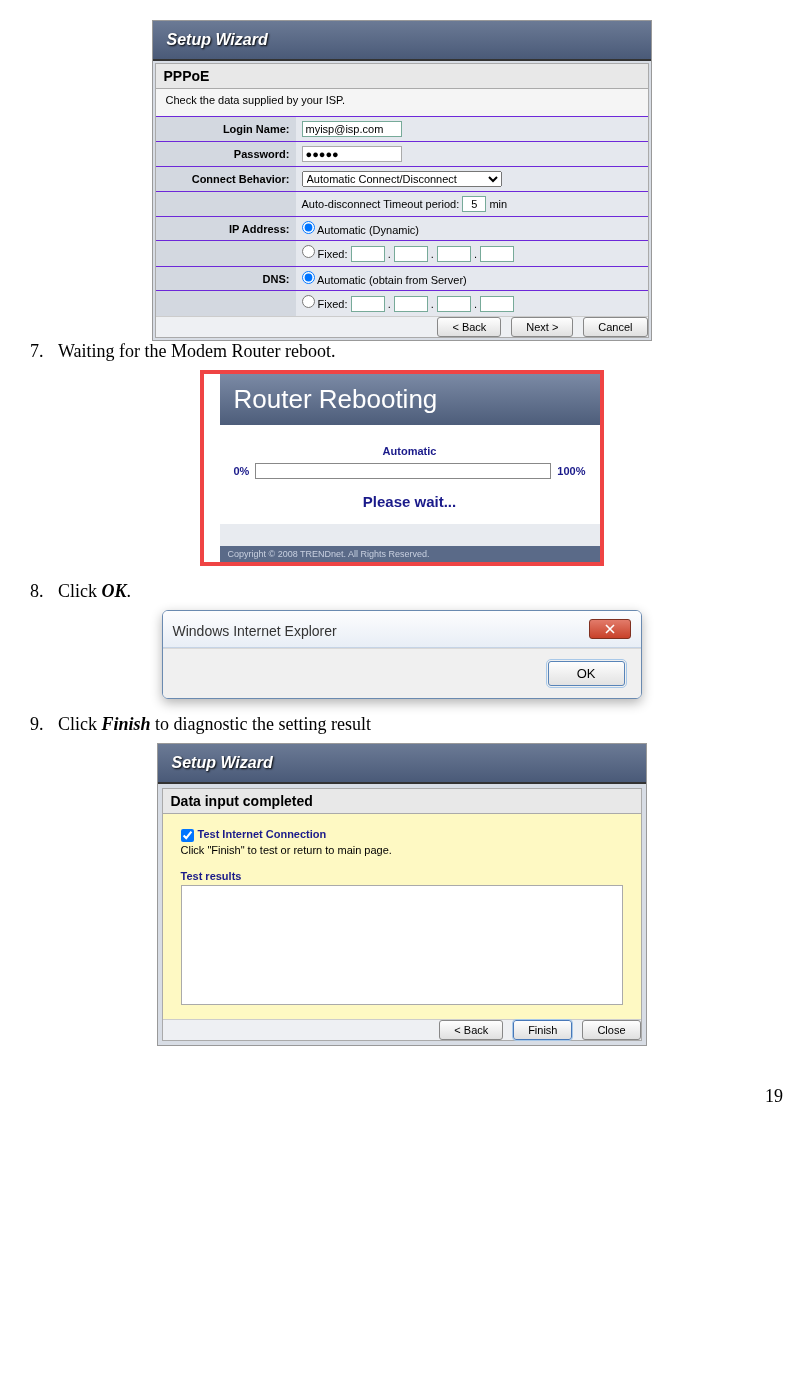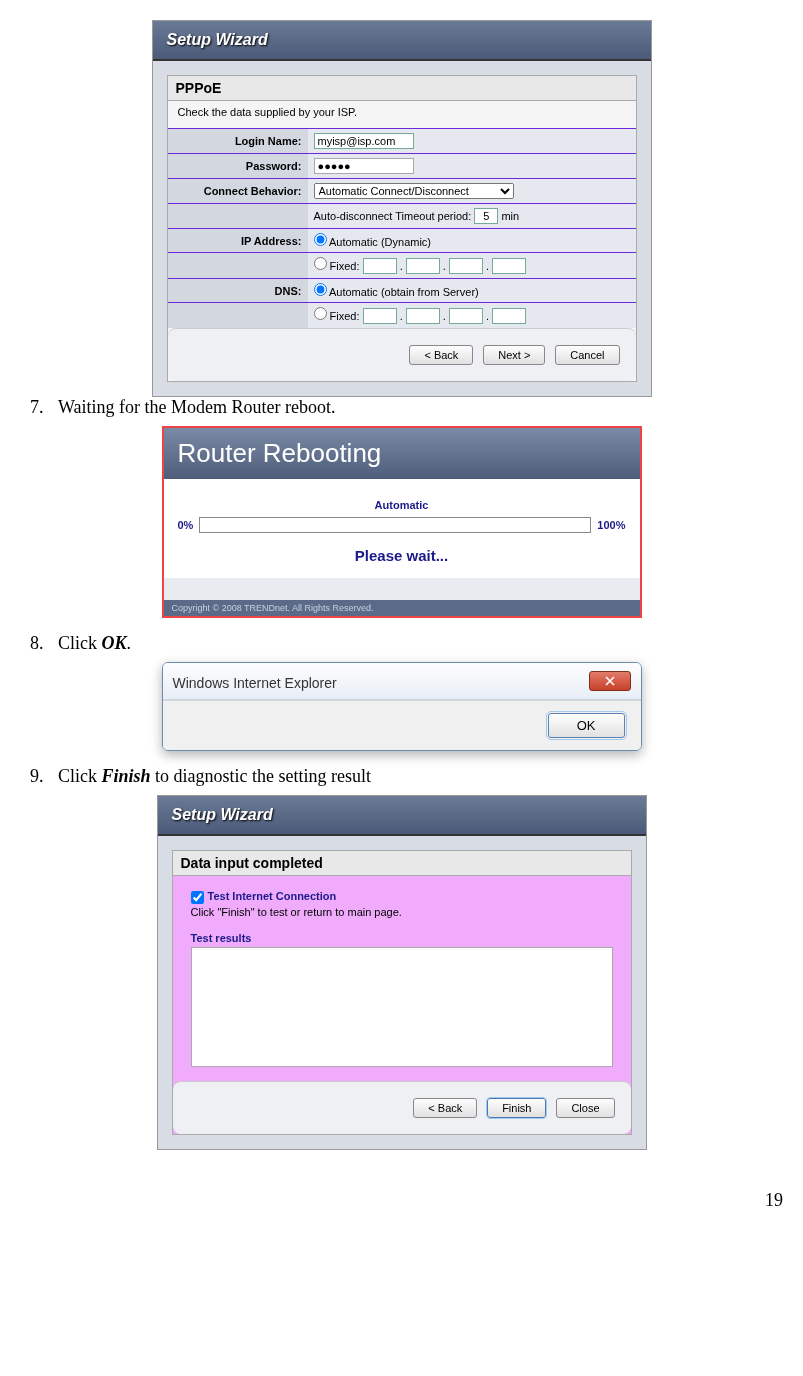--- a/index.html
+++ b/index.html
@@ -6,38 +6,38 @@
   body { font-family: Arial, sans-serif; background: #fff; width: 803px; padding: 20px 30px; font-size: 14px; }
   .step { margin-bottom: 15px; }
   .step-text { font-size: 18px; font-family: Liberation Serif, serif; margin-bottom: 8px; }
   .step-num { display: inline-block; width: 28px; }
   .bold-italic { font-weight: bold; font-style: italic; }
   .panel-center { display: flex; justify-content: center; }
   
   
   .wizard-panel { width: 500px; border: 1px solid #999; background: #d8dde5; }
   .wizard-header { background: linear-gradient(#6b7a95, #4a5a78); color: #fff; padding: 10px 14px; font-weight: bold; font-size: 16px; font-style: italic; text-shadow: 1px 1px 2px #000; border-bottom: 2px solid #333; }
-  .wizard-inner { margin: 14px; background: #f5f5f5; border: 1px solid #aaa; }
+  .wizard-inner { margin: 2px; background: #f5f5f5; border: 1px solid #aaa; }
   .section-title { background: #e8e8e8; border-bottom: 1px solid #aaa; padding: 4px 8px; font-weight: bold; font-size: 14px; }
   .section-desc { font-size: 11px; padding: 5px 10px 10px; }
   .form-table { width: 100%; border-collapse: collapse; font-size: 11px; }
   .form-table td { padding: 4px 6px; border-top: 1px solid #6d28d9; }
   .form-table td.label { width: 140px; text-align: right; font-weight: bold; background: #d3d8e0; vertical-align: middle; }
   .form-table td.val { background: #e5e8ee; }
   .form-table input[type="text"], .form-table input[type="password"] { border: 1px solid #7a9; padding: 1px 3px; font-size: 11px; }
   .form-table input.login { width: 100px; }
   .form-table input.pwd { width: 100px; border-color: #aaa; }
   .form-table select { width: 200px; font-size: 11px; }
   .form-table .oct { width: 34px; text-align: center; border: 1px solid #aaa; }
   .form-table .sm { width: 24px; border: 1px solid #aaa; text-align: center; }
-  .btn-row { background: #eef0f3; padding: 16px; text-align: right; border-top: 1px solid #ccc; border-radius: 8px; }
+  .btn-row { background: #eef0f3; padding: 0; text-align: right; border-top: 1px solid #ccc; }
   .btn { display: inline-block; background: linear-gradient(#fefefe,#e0e0e0); border: 1px solid #888; border-radius: 3px; padding: 3px 14px; font-size: 11px; margin-left: 6px; cursor: pointer; }
   
   
-  .reboot-panel { width: 480px; border: 2px solid #ef4444; }
+  .reboot-panel { width: 404px; border: 4px solid #ef4444; padding-left: 16px; }
   .reboot-header { background: linear-gradient(#7b8aa5,#4d5d7a); color: #fff; font-size: 26px; padding: 10px 14px; font-weight: normal; }
   .reboot-body { background: #fff; padding: 20px 14px 14px; text-align: center; }
   .progress-label { font-size: 11px; font-weight: bold; color: #1a1a8a; margin-bottom: 6px; }
   .progress-bar-wrap { display: flex; align-items: center; font-size: 11px; color: #1a1a8a; font-weight: bold; }
   .progress-bar { flex: 1; height: 16px; border: 1px solid #888; margin: 0 6px; background: #fff; }
   .please-wait { font-size: 15px; font-weight: bold; color: #1a1a8a; margin-top: 14px; }
   .reboot-footer { background: #5a6a88; color: #c8d0e0; font-size: 9px; padding: 3px 8px; }
   .reboot-gap { background: #e8ebf0; height: 22px; }
   
   
@@ -46,21 +46,21 @@
   .ie-close { width: 42px; height: 20px; background: linear-gradient(#e27b6a,#c8412a); border: 1px solid #803020; border-radius: 3px; display: flex; align-items: center; justify-content: center; color: #fff; font-size: 11px; font-weight: bold; cursor: pointer; }
   .ie-body { background: #fff; padding: 26px 22px 20px; display: flex; align-items: flex-start; }
   .warn-icon { width: 36px; height: 36px; margin-right: 18px; flex-shrink: 0; }
   .warn-icon svg { width: 100%; height: 100%; }
   .ie-msg { font-size: 14px; color: #222; line-height: 1.4; }
   .ie-btnrow { background: #f0f0f0; border-top: 1px solid #d8d8d8; padding: 12px 16px; text-align: right; }
   .ie-ok { display: inline-block; background: linear-gradient(#fefefe,#e2e2e2); border: 1px solid #5884b8; outline: 1px solid #a8c8e8; outline-offset: 1px; border-radius: 3px; padding: 4px 28px; font-size: 13px; cursor: pointer; }
   
   
   .complete-panel { width: 490px; border: 1px solid #999; background: #d8dde5; }
-  .complete-inner { margin: 14px; background: #f0abfc; border: 1px solid #aaa; }
+  .complete-inner { margin: 4px; background: #fef9c3; border: 1px solid #aaa; }
   .complete-body { padding: 14px 18px; font-size: 11px; }
   .test-chk { color: #1a1a8a; font-weight: bold; }
   .test-chk input { vertical-align: middle; margin-right: 4px; }
   .complete-desc { margin: 2px 0 14px; }
   .test-results-label { color: #1a1a8a; font-weight: bold; margin-bottom: 3px; }
   .results-box { width: 100%; height: 120px; border: 1px solid #aaa; background: #fff; overflow-y: scroll; }
   .btn-finish { border-color: #4878b8; outline: 1px solid #a8c8e8; }
   
   .page-num { text-align: right; font-family: "Times New Roman", serif; font-size: 18px; margin-top: 40px; margin-right: -10px; }
 </style>

